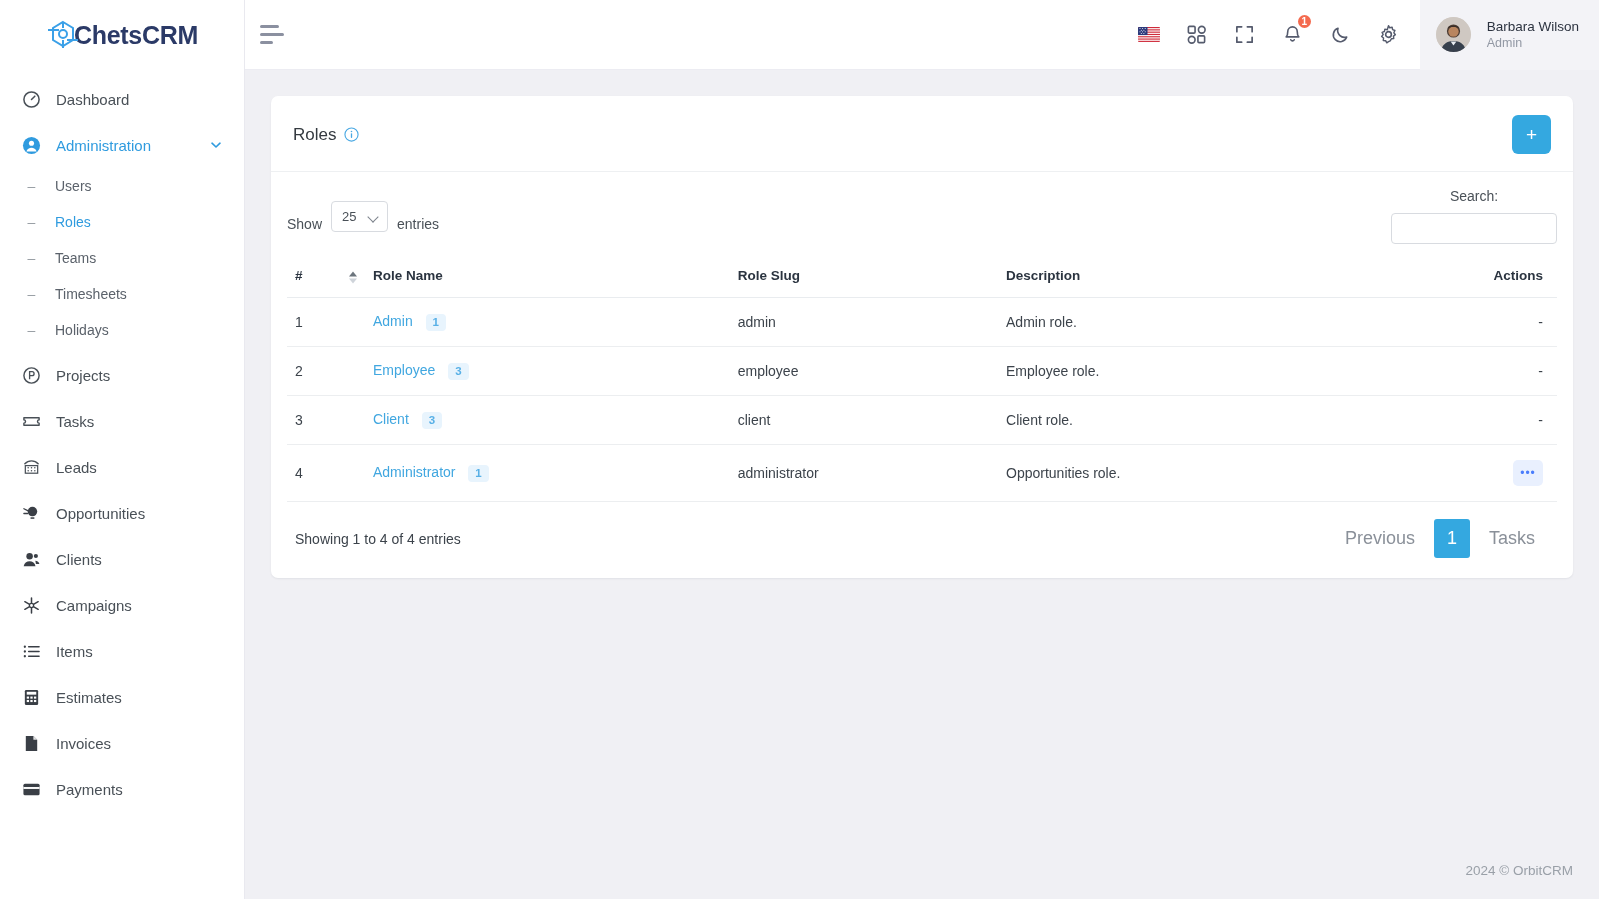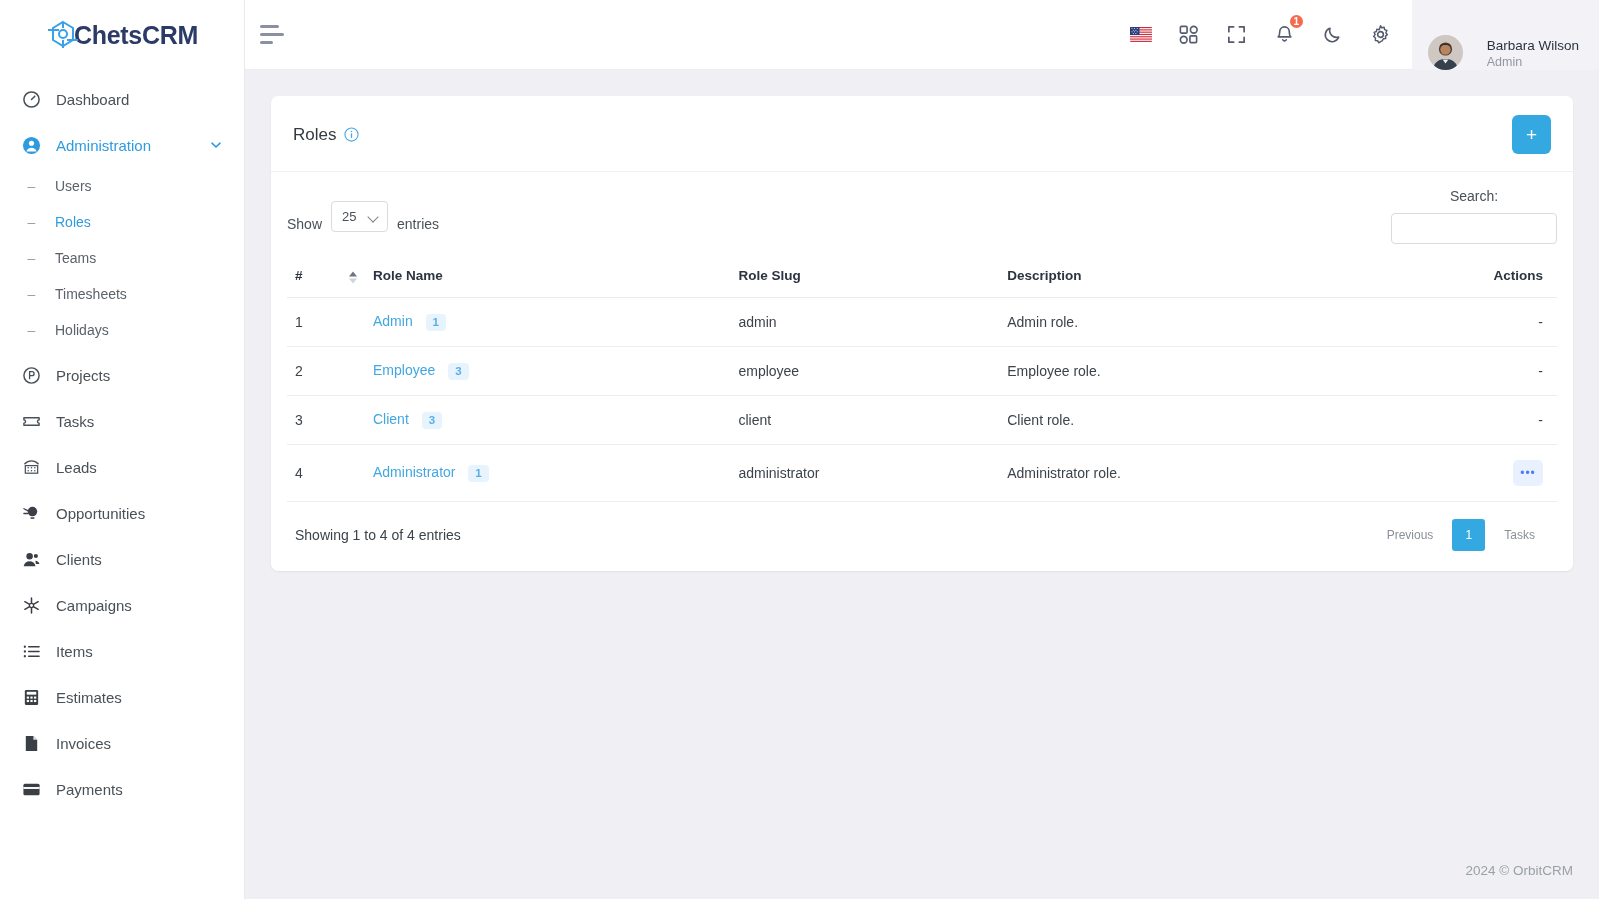--- a/index.html
+++ b/index.html
@@ -78,21 +78,21 @@
     display: block; position: relative; background: #fff;
   }
   .badge-dot {
     position: absolute; top: -9px; right: -7px;
     min-width: 17px; height: 17px; border-radius: 50%;
     background: #f46a4e; color: #fff; font-size: 10px; font-weight: 700;
     display: flex; align-items: center; justify-content: center;
     border: 2px solid #fff;
   }
   .profile {
-    display: flex; align-items: flex-end; gap: 24px;
+    display: flex; align-items: center; gap: 16px;
     height: 70px; padding: 0 20px 0 16px; background: #f3f3f7;
     cursor: pointer; min-width: 175px;
   }
   .avatar {
     width: 35px; height: 35px; border-radius: 50%; overflow: hidden;
     background: #d7d2cd; flex: 0 0 35px; position: relative;
   }
   .profile-txt { display: flex; flex-direction: column; gap: 2px; line-height: 1.15; }
   .profile-name { font-size: 13.5px; color: #2c3340; font-weight: 500; }
   .profile-role { font-size: 12.5px; color: #9298a4; }
@@ -184,21 +184,21 @@
     width: 30px; height: 26px; border-radius: 5px; background: #e9f0fe;
     border: none; cursor: pointer; color: #4a7dfc; font-size: 12px; letter-spacing: 1px;
     line-height: 1;
   }
   .table-foot {
     display: flex; align-items: center; justify-content: space-between;
     padding: 17px 8px 20px 8px; font-size: 14px; color: #3c434b;
   }
   .pager { display: flex; align-items: center; gap: 0; }
   .pg {
-    padding: 8px 14px; font-size: 12px; color: #8a9099; cursor: pointer;
+    padding: 8px 14px; font-size: 18px; color: #8a9099; cursor: pointer;
     background: transparent; border: none; font-family: "Liberation Sans", sans-serif;
   }
   .pg.num {
     background: #34a8e0; color: #fff; min-width: 33px; text-align: center;
     padding: 9px 13px; border-radius: 3px; margin: 0 5px;
   }
   .footer-bar {
     height: 58px; display: flex; align-items: center; justify-content: flex-end;
     padding: 0 26px; font-size: 13.5px; color: #9aa0a8;
     background: #f0f0f4;
@@ -598,21 +598,21 @@
                 <td class="col-actions dash-cell">-</td>
               </tr>
               <tr>
                 <td>4</td>
                 <td></td>
                 <td>
                   <a class="role-link">Administrator</a>
                   <span class="cnt-badge">1</span>
                 </td>
                 <td>administrator</td>
-                <td>Administrator role.</td>
+                <td>Opportunities role.</td>
                 <td class="col-actions">
                   <button class="dots-btn">•••</button>
                 </td>
               </tr>
             </tbody>
           </table>
 
           <div class="table-foot">
             <div>Showing 1 to 4 of 4 entries</div>
             <div class="pager">

